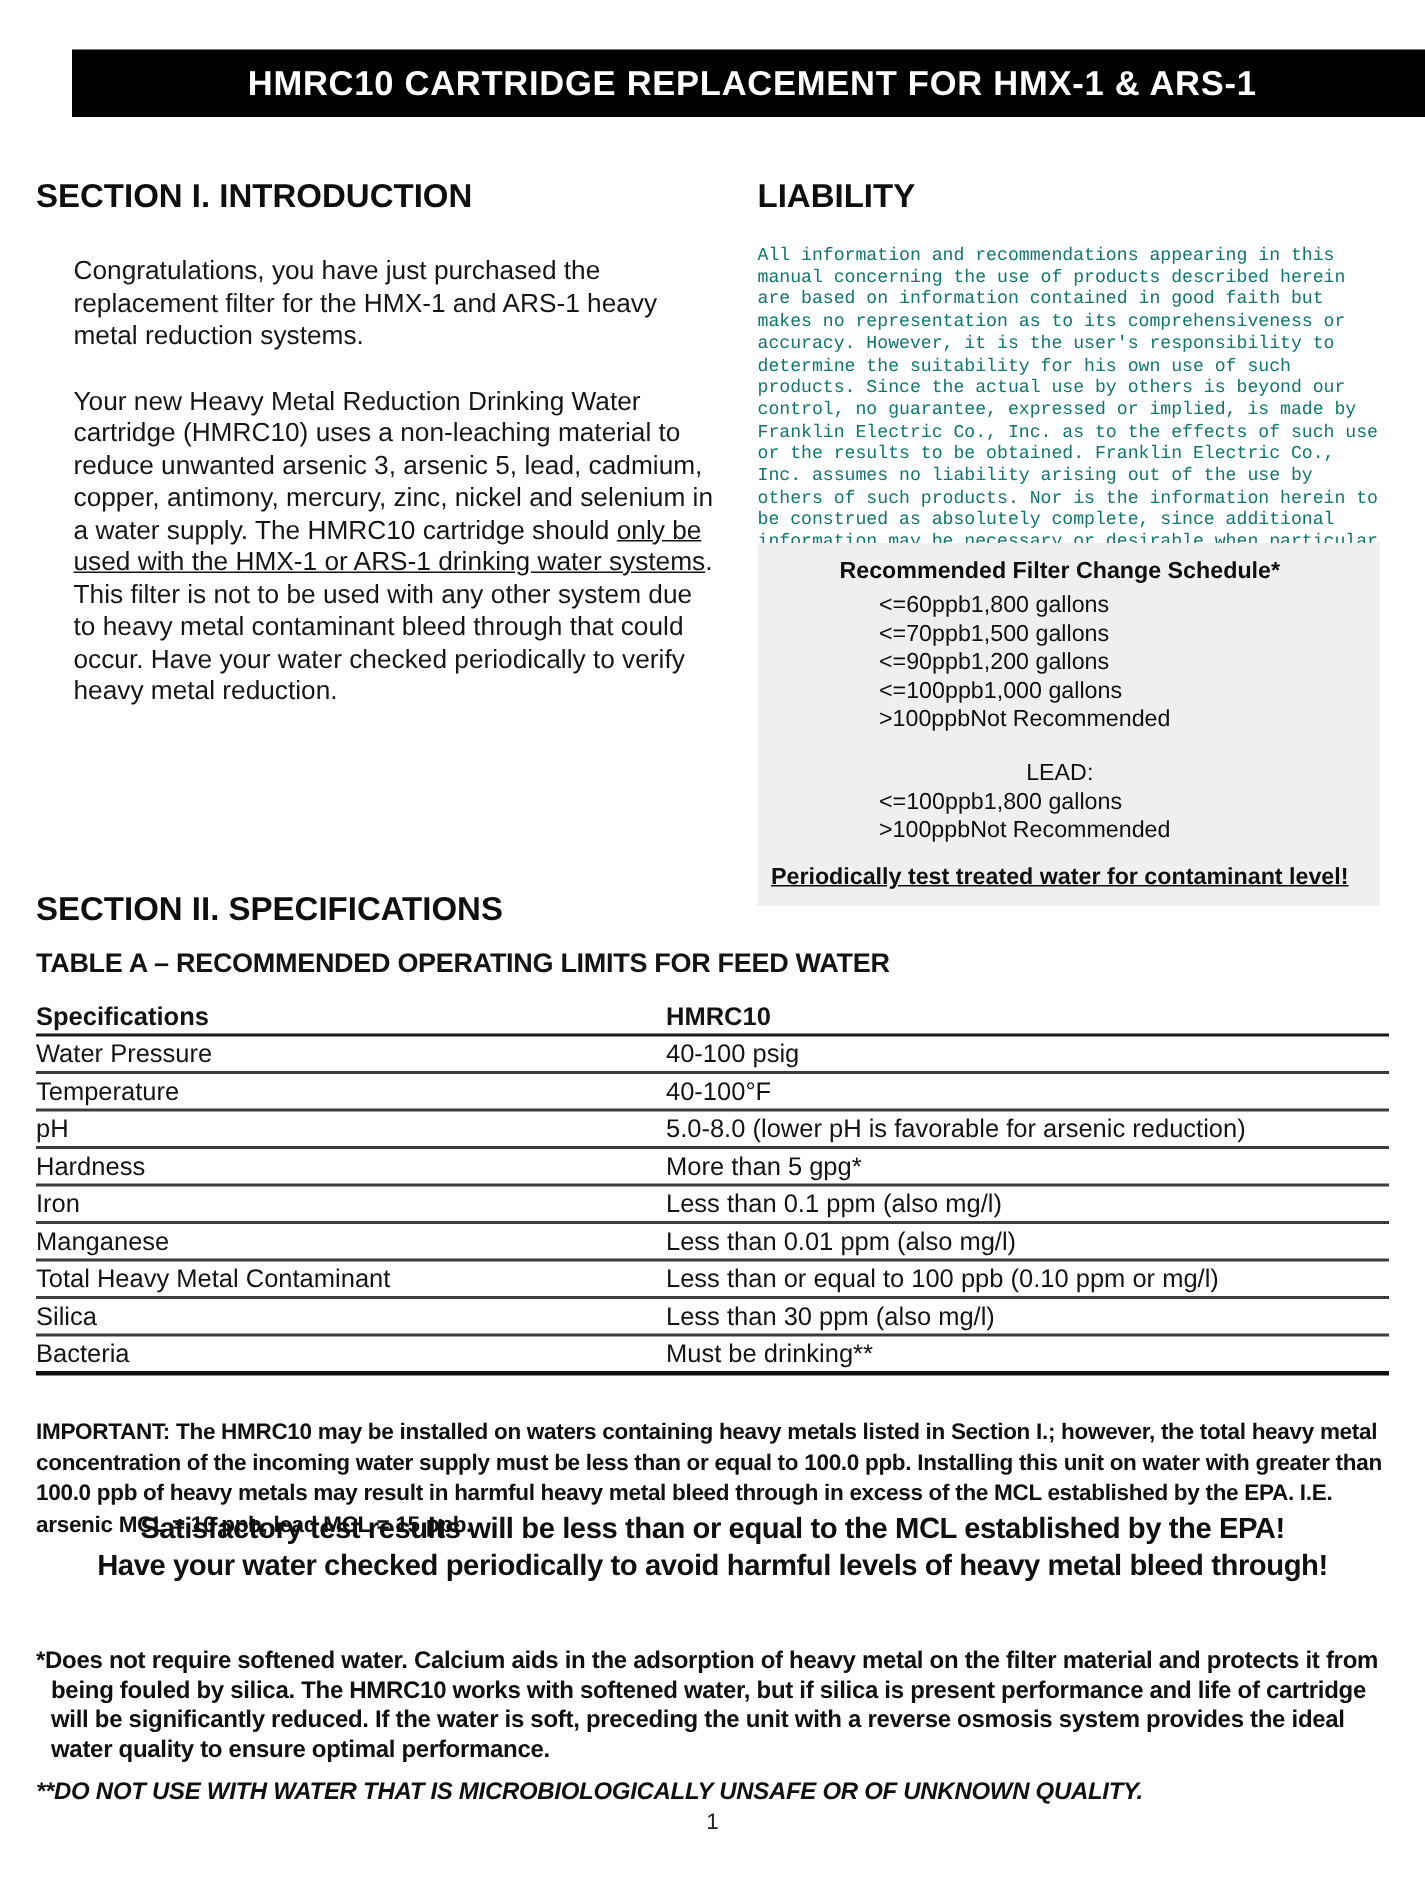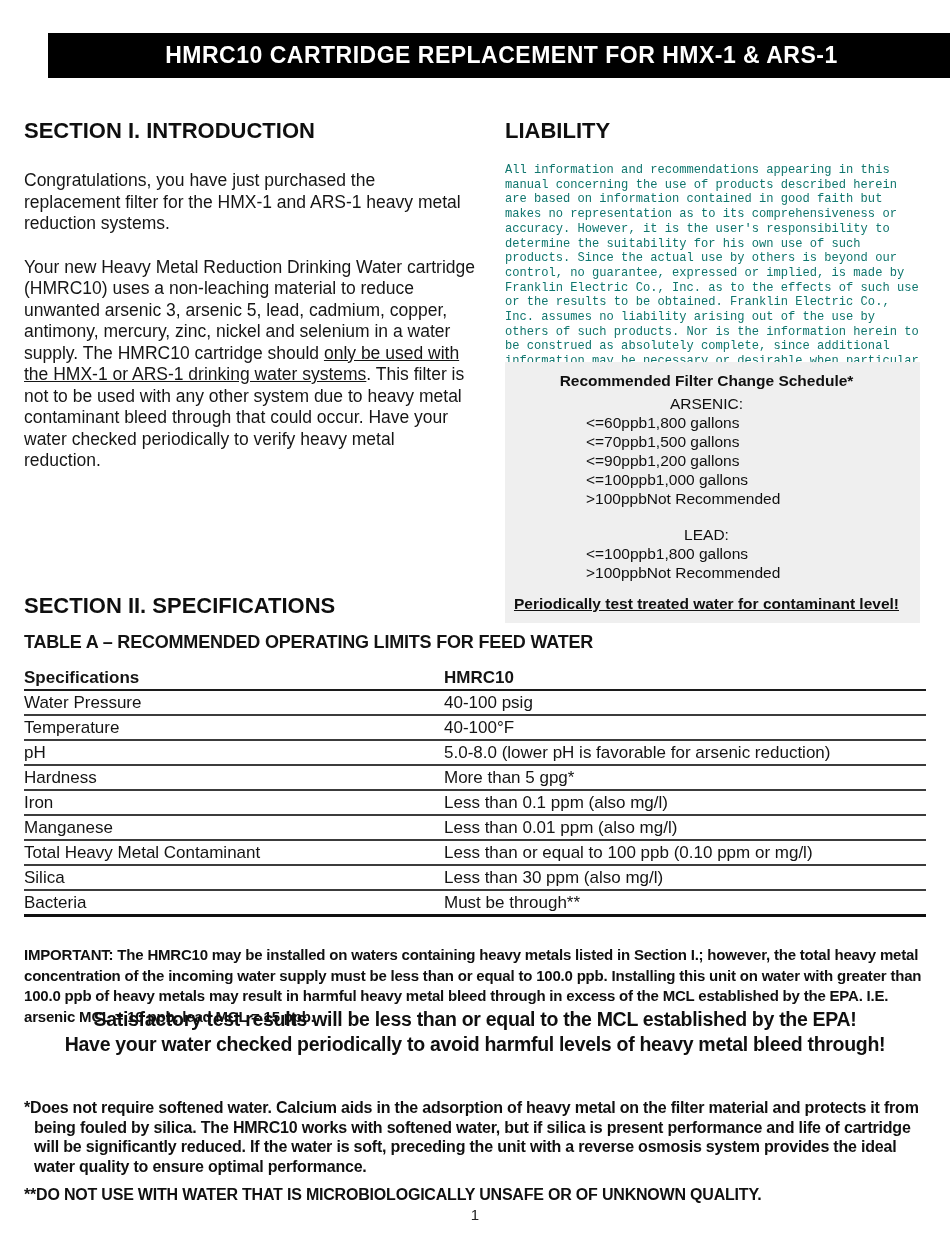--- a/index.html
+++ b/index.html
@@ -14,21 +14,21 @@
     font-size:23px;font-weight:bold;letter-spacing:0.5px;
   }
   .section-heading{
     font-size:22px;font-weight:bold;line-height:26px;margin:0;color:#0f0f0f;
   }
   .col-left{position:absolute;left:24px;top:118px;width:452px;}
   .col-right{position:absolute;left:505px;top:118px;width:431px;}
   .body-text{
     font-size:17.5px;line-height:21.5px;color:#161616;margin:0;
   }
-  .col-left .body-text{margin-top:26px;}
+  .col-left .body-text{margin-top:26px;margin-left:25px;}
   .col-left .body-text + .body-text{margin-top:22px;}
   .u{text-decoration:underline;}
   .liability-text{
     font-family:Liberation Mono, monospace;
     font-size:12.1px;line-height:14.7px;color:#0f766e;margin:19px 16px 0 0;
   }
   .schedule-box{
     position:absolute;left:0;top:244px;width:403px;
     background:#efefef;padding:9px 12px 10px 0;
     font-size:15.5px;line-height:19px;color:#0f0f0f;
@@ -65,21 +65,21 @@
     position:absolute;left:24px;top:1007px;width:902px;text-align:center;
     font-size:19.5px;font-weight:bold;line-height:25px;letter-spacing:-0.3px;color:#101010;
   }
   .footnote1{
     position:absolute;left:24px;top:1082px;width:898px;
     font-size:16px;font-weight:bold;line-height:19.5px;letter-spacing:-0.2px;color:#101010;
     padding-left:10px;text-indent:-10px;
   }
   .footnote2{
     position:absolute;left:24px;top:1170px;width:902px;
-    font-size:16px;font-weight:bold;letter-spacing:-0.2px;color:#101010;
+    font-size:16px;font-weight:bold;letter-spacing:-0.2px;color:#101010;font-style:italic;
   }
   .page-number{
     position:absolute;left:0;top:1206px;width:950px;text-align:center;
     font-size:15px;color:#222;
   }
 </style>
 </head>
 <body>
 
 <div class="page">
@@ -95,21 +95,20 @@
   </div>
 
   <div class="col-right">
     <h1 class="section-heading">LIABILITY</h1>
     <p class="liability-text">All information and recommendations appearing in this manual concerning the use of products described herein are based on information contained in good faith but makes no representation as to its comprehensiveness or accuracy. However, it is the user's responsibility to determine the suitability for his own use of such products. Since the actual use by others is beyond our control, no guarantee, expressed or implied, is made by Franklin Electric Co., Inc. as to the effects of such use or the results to be obtained. Franklin Electric Co., Inc. assumes no liability arising out of the use by others of such products. Nor is the information herein to be construed as absolutely complete, since additional information may be necessary or desirable when particular or exceptional conditions or circumstances exist or because of applicable laws or government regulations.</p>
 
     <div class="schedule-box">
       <div class="schedule-title">Recommended Filter Change Schedule*</div>
 
       <div>
-        <div class="schedule-group-name">ARSENIC:</div>
         <div class="schedule-row">
           <span class="lbl">&lt;=60ppb</span>
           <span class="val">1,800 gallons</span>
         </div>
         <div class="schedule-row">
           <span class="lbl">&lt;=70ppb</span>
           <span class="val">1,500 gallons</span>
         </div>
         <div class="schedule-row">
           <span class="lbl">&lt;=90ppb</span>
@@ -181,21 +180,21 @@
       <tr>
         <td class="c1">Total Heavy Metal Contaminant</td>
         <td>Less than or equal to 100 ppb (0.10 ppm or mg/l)</td>
       </tr>
       <tr>
         <td class="c1">Silica</td>
         <td>Less than  30 ppm (also mg/l)</td>
       </tr>
       <tr>
         <td class="c1">Bacteria</td>
-        <td>Must be through**</td>
+        <td>Must be drinking**</td>
       </tr>
     </tbody>
   </table>
 
   <p class="important-text">IMPORTANT: The HMRC10 may be installed on waters containing heavy metals listed in Section I.; however, the total heavy metal concentration of the incoming water supply must be less than or equal to 100.0 ppb.  Installing this unit on water with greater than 100.0 ppb of heavy metals may result in harmful heavy metal bleed through in excess of the MCL established by the EPA.  I.E. arsenic MCL = 10 ppb, lead MCL = 15 ppb.</p>
 
   <div class="warn-block">
     <div>Satisfactory test results will be less than or equal to the MCL established by the EPA!</div>
     <div>Have your water checked periodically to avoid harmful levels of heavy metal bleed through!</div>
   </div>

